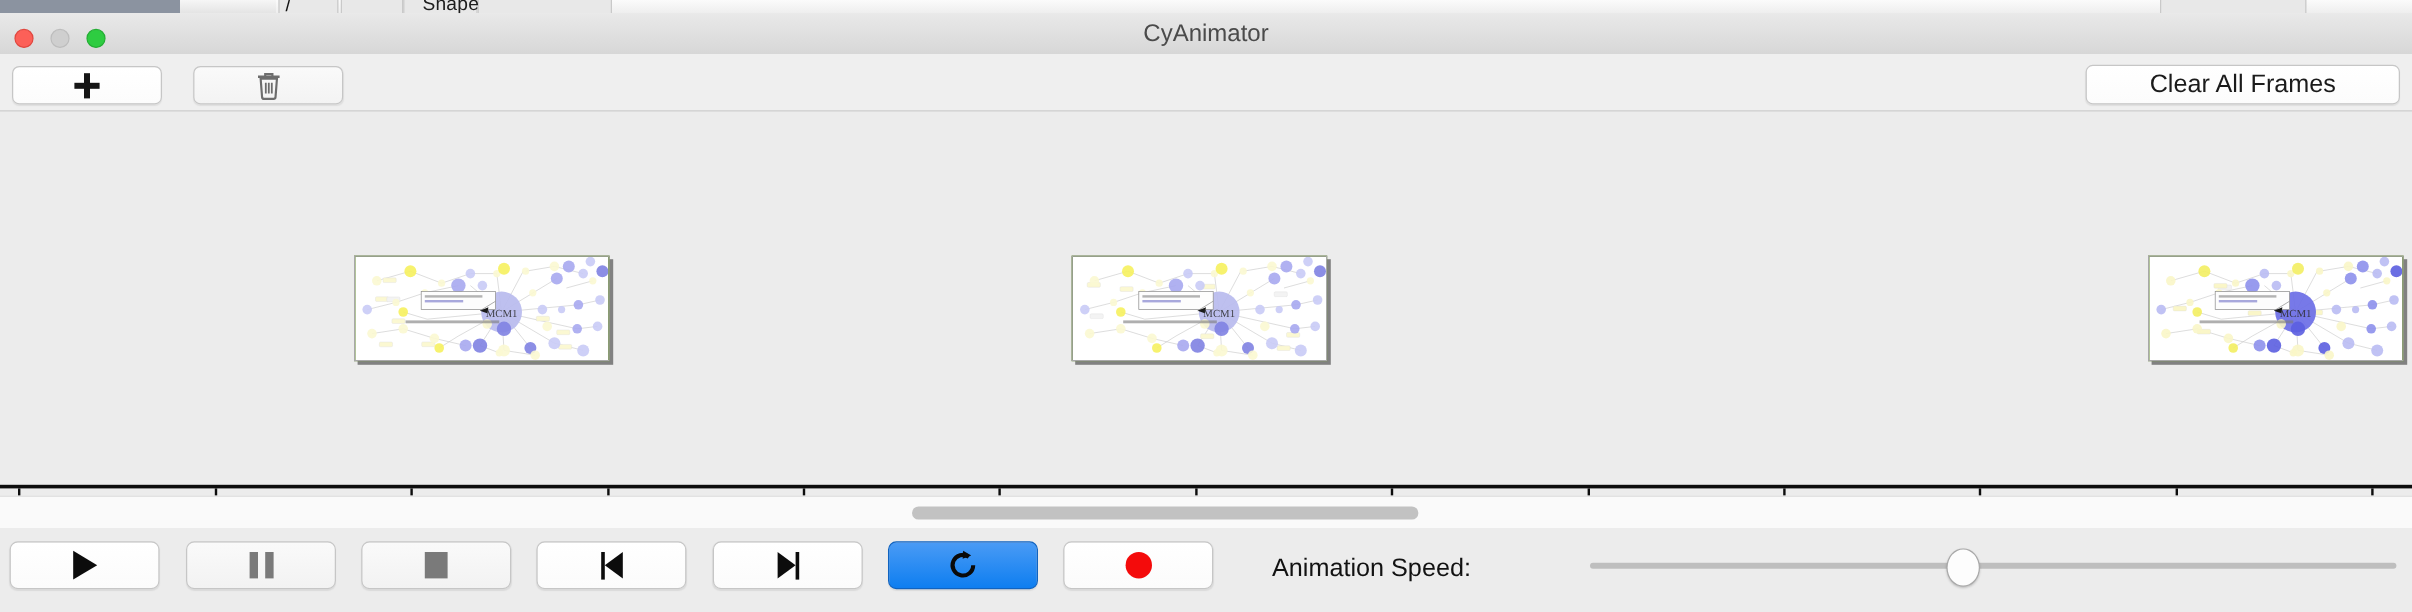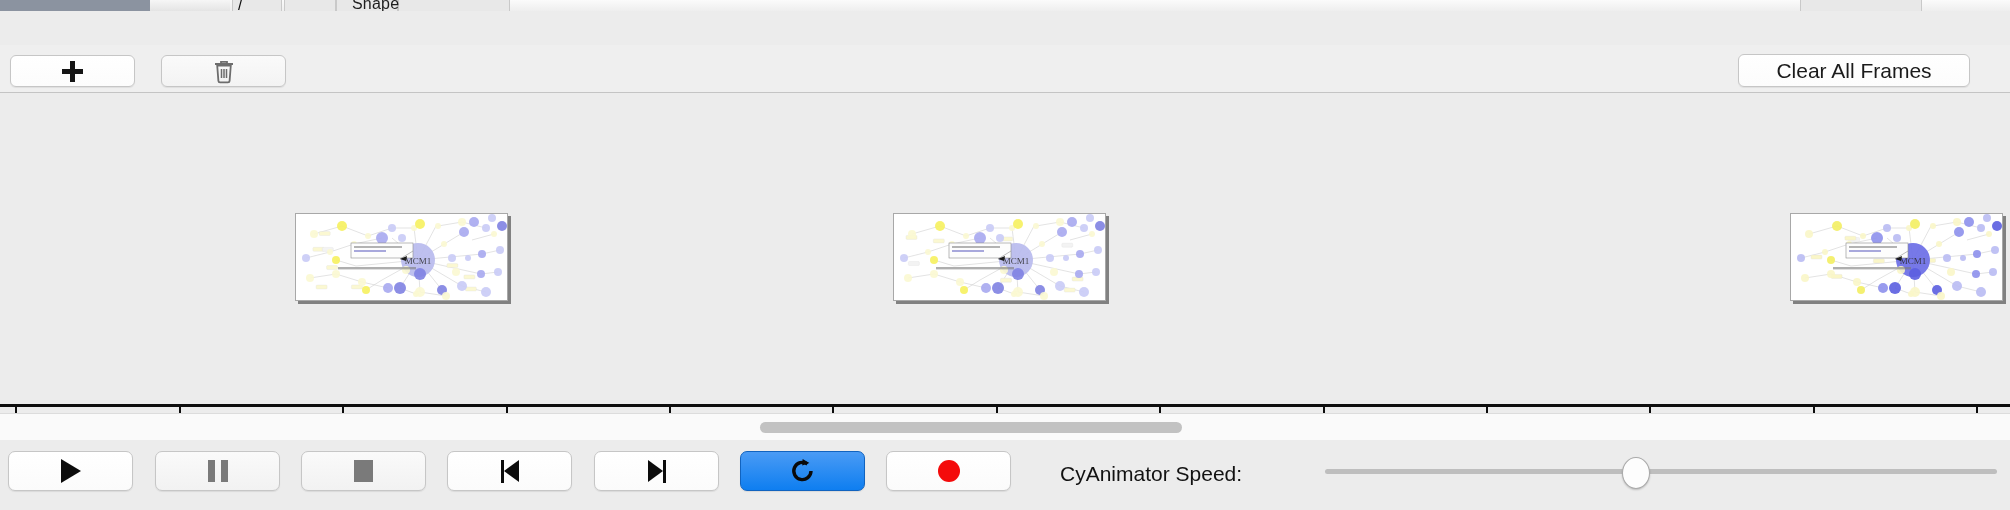--- a/index.html
+++ b/index.html
@@ -37,21 +37,21 @@
   .toolbar{position:absolute;left:0;top:45px;width:2010px;height:47px;
     background:#efefef;border-bottom:1px solid #c4c4c4;}
   .btn{position:absolute;box-sizing:border-box;border:1px solid #c6c6c6;
     border-radius:6px;background:linear-gradient(#ffffff,#fcfcfc);
     box-shadow:0 1px 1px rgba(0,0,0,.07);
     display:flex;align-items:center;justify-content:center;
     font-size:19px;color:#1b1b1b;cursor:default;}
   .btn.flat{background:linear-gradient(#fafafa,#f3f3f3);}
   #add-btn{left:10px;top:10px;width:125px;height:32px;}
   #del-btn{left:161px;top:10px;width:125px;height:32px;}
-  #clear-btn{left:1738px;top:9px;width:232px;height:33px;font-size:21px;}
+  #clear-btn{left:1738px;top:9px;width:262px;height:33px;font-size:21px;}
 
   .plus{position:relative;width:21px;height:21px;}
   .plus:before,.plus:after{content:"";position:absolute;background:#151515;}
   .plus:before{left:8px;top:0;width:5px;height:21px;}
   .plus:after{left:0;top:8px;width:21px;height:5px;}
 
   
   .timeline{position:absolute;left:0;top:93px;width:2010px;height:320px;background:#ececec;}
 
   .thumb{position:absolute;width:211px;height:86px;background:#4d7c0f;
@@ -125,20 +125,26 @@
     <div class="bg-chip" style="left:232px;width:48px;"></div>
     <div class="bg-glyph" style="left:238px;">/</div>
     <div class="bg-glyph" style="left:292px;">T</div>
     <div class="bg-chip" style="left:284px;width:50px;"></div>
     <div class="bg-chip" style="left:336px;width:60px;"></div>
     <div class="bg-chip" style="left:398px;width:110px;"></div>
     <div class="bg-shape-text">Shape</div>
     <div class="bg-chip" style="left:1800px;width:120px;"></div>
   </div>
 
+  <div class="titlebar">
+    <span class="traffic red"></span>
+    <span class="traffic yellow"></span>
+    <span class="traffic green"></span>
+    <div class="win-title">CyAnimator</div>
+  </div>
 
   <div class="toolbar">
     <div class="btn" id="add-btn">
       <span class="plus"></span>
     </div>
     <div class="btn flat" id="del-btn">
       <svg width="22" height="25" viewBox="0 0 22 25">
         <path d="M2 5 h18" stroke="#6d6d6d" stroke-width="2" fill="none"></path>
         <path d="M8 5 v-2.2 h6 V5" stroke="#6d6d6d" stroke-width="1.8" fill="none"></path>
         <path d="M4.2 6.5 h13.6 l-1.2 15.4 a1.6 1.6 0 0 1 -1.6 1.5 h-8 a1.6 1.6 0 0 1 -1.6 -1.5 Z" stroke="#6d6d6d" stroke-width="1.8" fill="none"></path>
@@ -500,17 +506,17 @@
     </div>
     <div class="cbtn active" id="loop-btn">
       <svg width="26" height="28" viewBox="0 0 26 28">
         <path d="M21 14 a8.6 8.6 0 1 1 -3.6 -7.0" stroke="#0a0a0a" stroke-width="3.4" fill="none" stroke-linecap="butt"></path>
         <path d="M12.6 2.0 L19.4 6.0 L12.2 8.6 Z" fill="#0a0a0a"></path>
       </svg>
     </div>
     <div class="cbtn" id="record-btn">
       <span class="ico-record"></span>
     </div>
-    <div class="speed-label">CyAnimator Speed:</div>
+    <div class="speed-label">Animation Speed:</div>
     <div class="slider"></div>
     <div class="slider-thumb"></div>
   </div>
 </div>
 
 </body></html>

